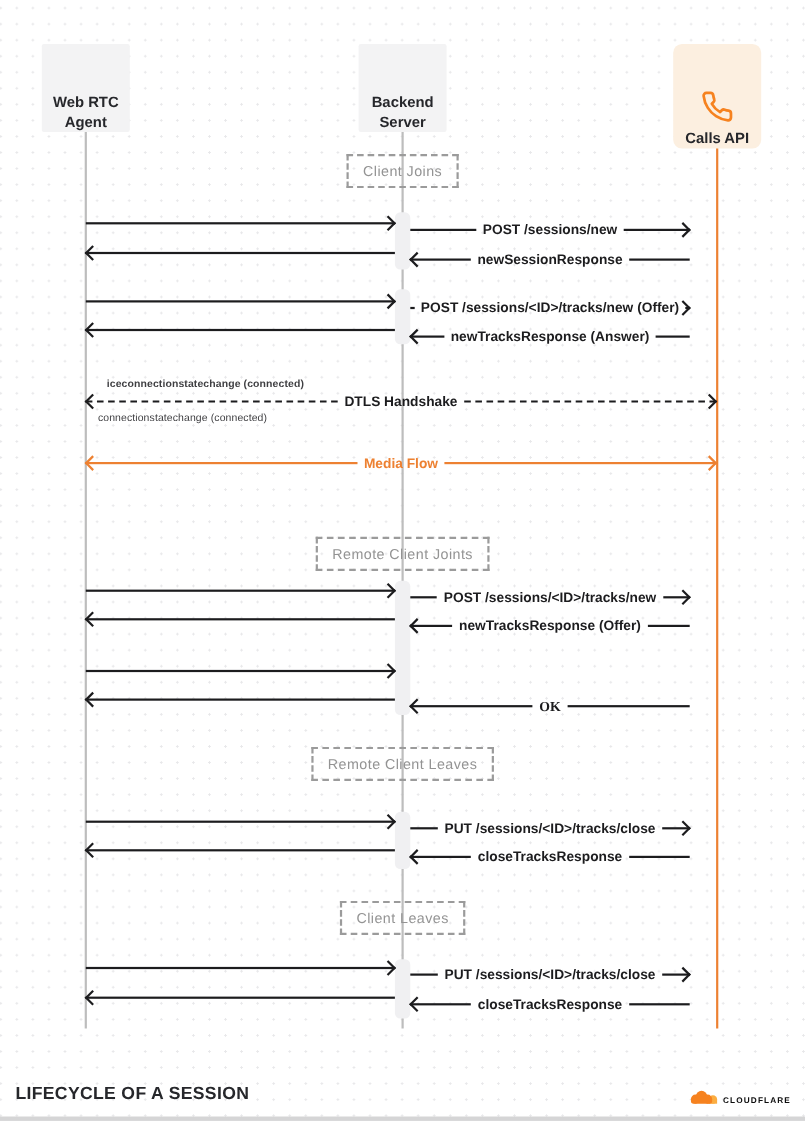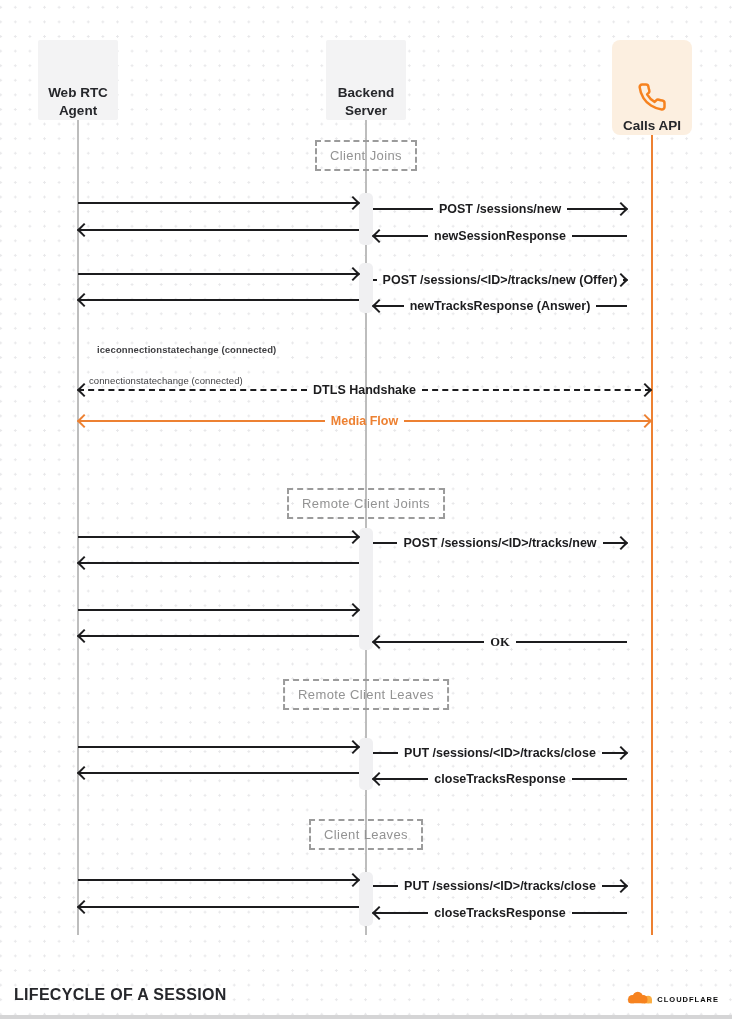--- a/index.html
+++ b/index.html
@@ -132,21 +132,21 @@
     <span class="lbl">newTracksResponse (Answer)</span>
     <div class="seg"></div>
   </div>
   <div class="msg mL" style="top:287px;">
     <span class="h l"></span>
       <div class="seg"></div>
   </div>
 
   <div class="note" style="left:97px; top:344px;font-weight:bold;">iceconnectionstatechange (connected)</div>
 
-  <div class="msg mF dashed" style="top:377px;justify-content:space-between;">
+  <div class="msg mF dashed" style="top:352px;justify-content:space-between;">
     <span class="h l"></span>
       <div class="seg"></div>
     <span class="lbl">DTLS Handshake</span>
     <div class="seg"></div>
       <span class="h r"></span>
   </div>
   <div class="note" style="left:89px; top:375px;">connectionstatechange (connected)</div>
 
   <div class="msg mF orange" style="top:408px;">
     <span class="h l"></span>
@@ -158,20 +158,26 @@
 
   <div class="msg mL" style="top:524px;">
     <div class="seg"></div>
       <span class="h r"></span>
   </div>
   <div class="msg mR" style="top:530px;">
     <div class="seg"></div>
     <span class="lbl">POST /sessions/&lt;ID&gt;/tracks/new</span>
     <div class="seg"></div>
       <span class="h r"></span>
+  </div>
+  <div class="msg mR" style="top:556px;">
+    <span class="h l"></span>
+      <div class="seg"></div>
+    <span class="lbl">newTracksResponse (Offer)</span>
+    <div class="seg"></div>
   </div>
   <div class="msg mL" style="top:550px;">
     <span class="h l"></span>
       <div class="seg"></div>
   </div>
 
   <div class="msg mL" style="top:597px;">
     <div class="seg"></div>
       <span class="h r"></span>
   </div>

